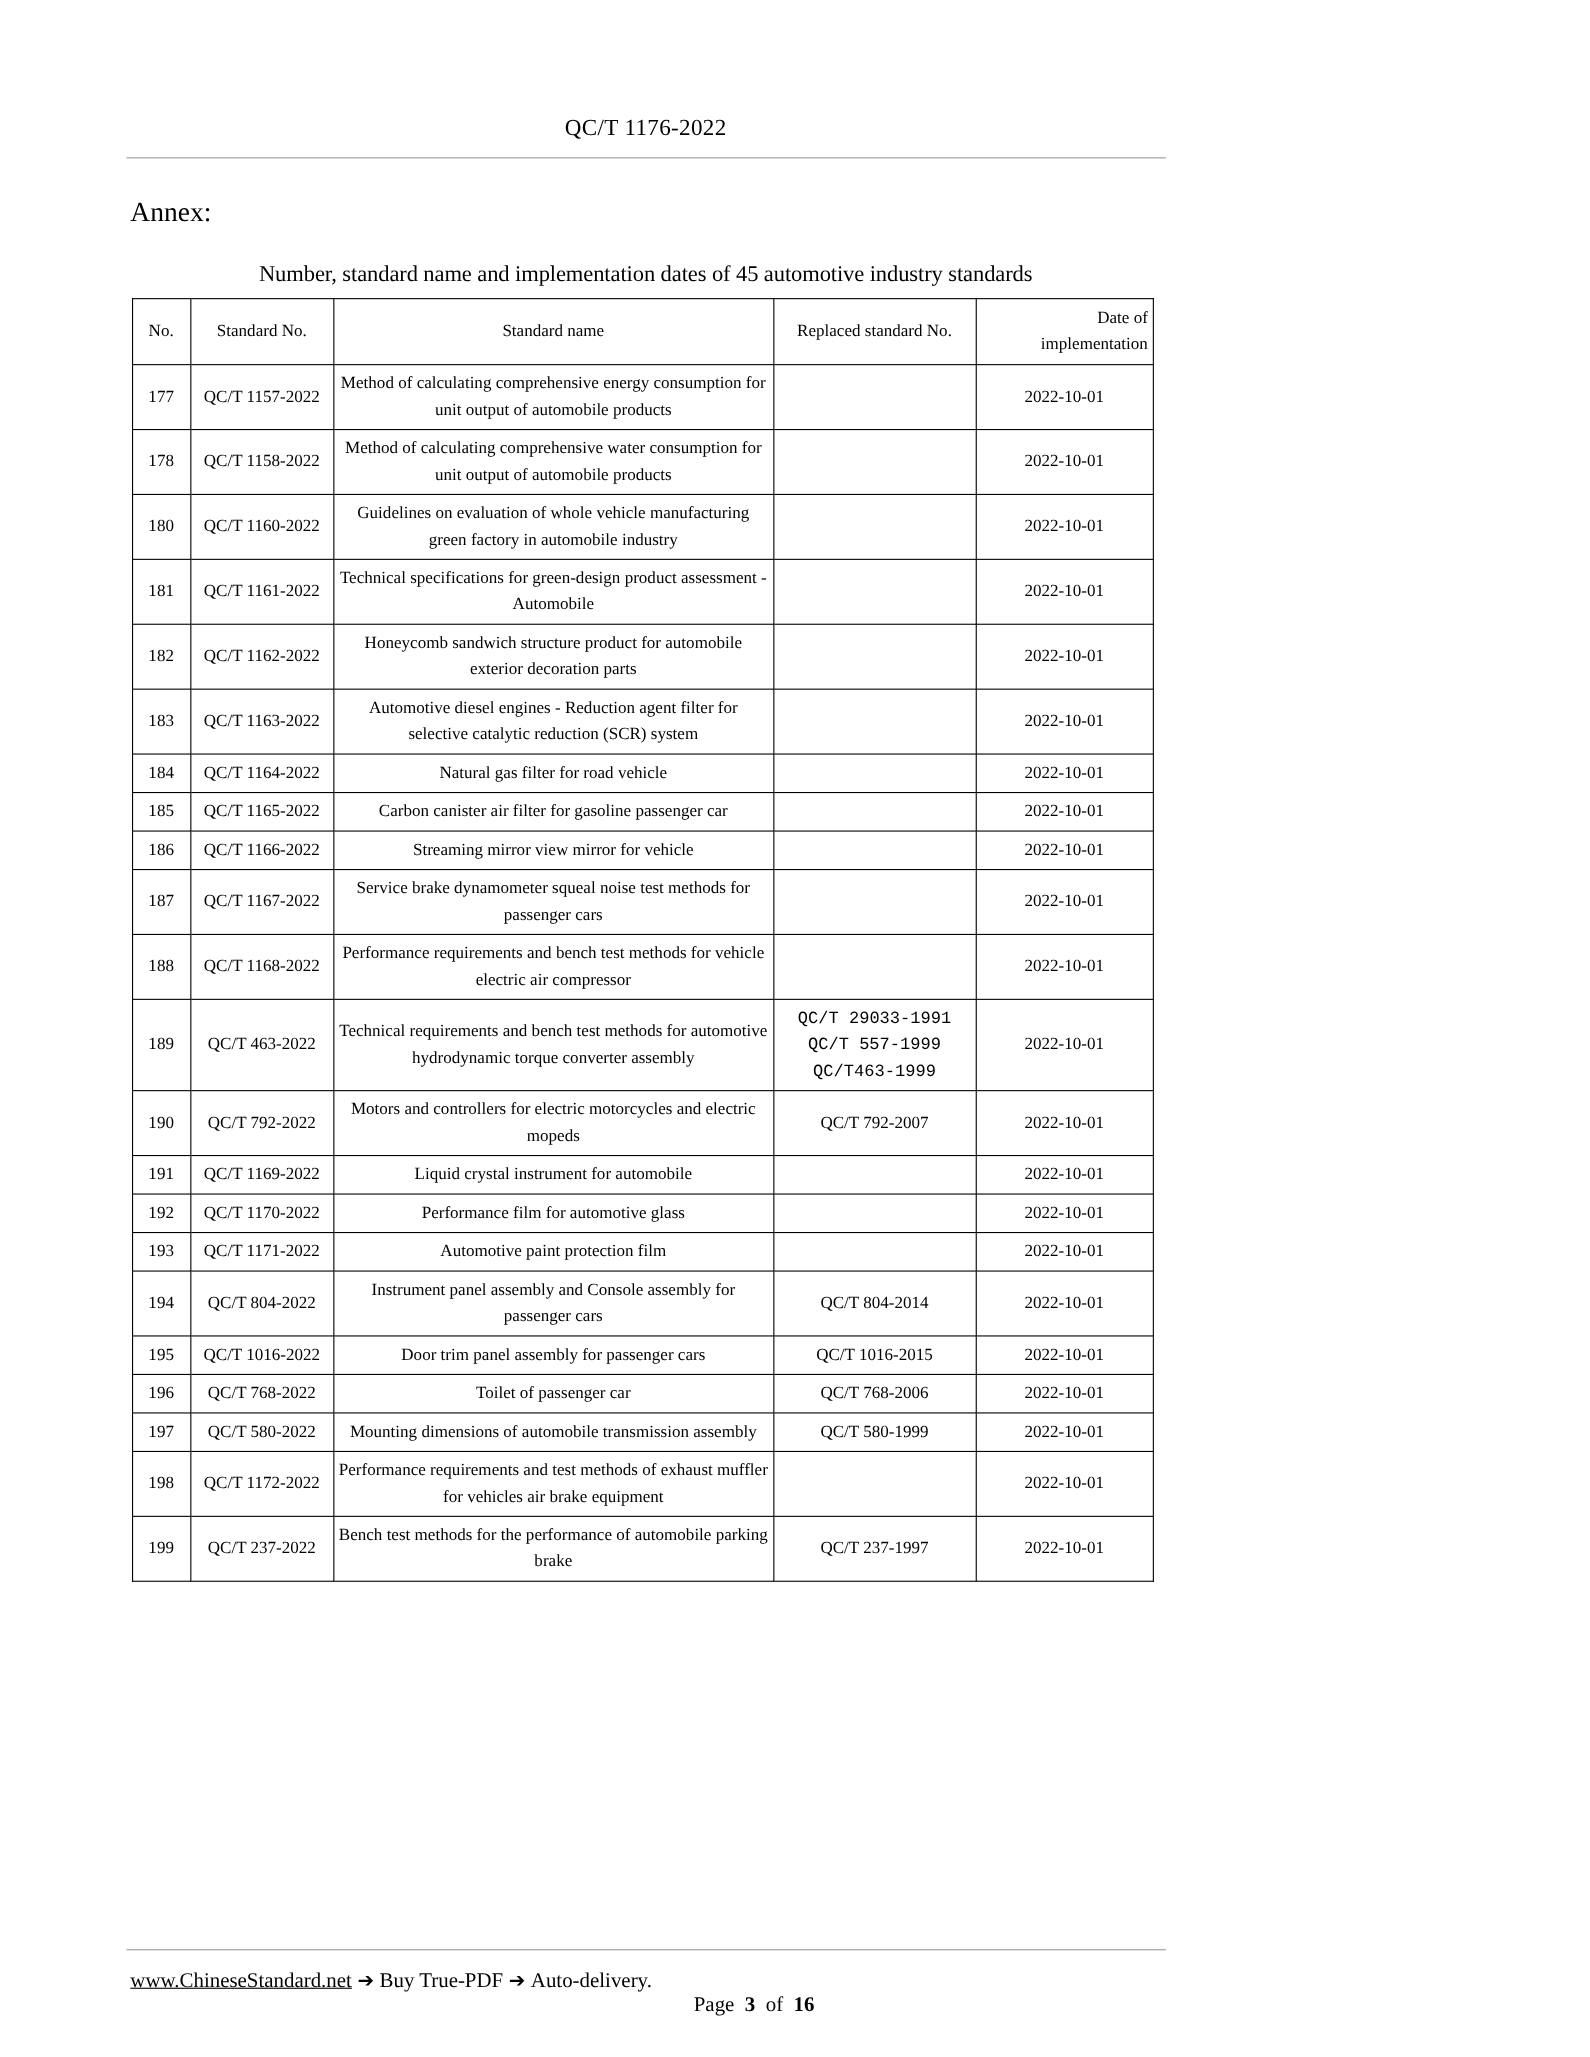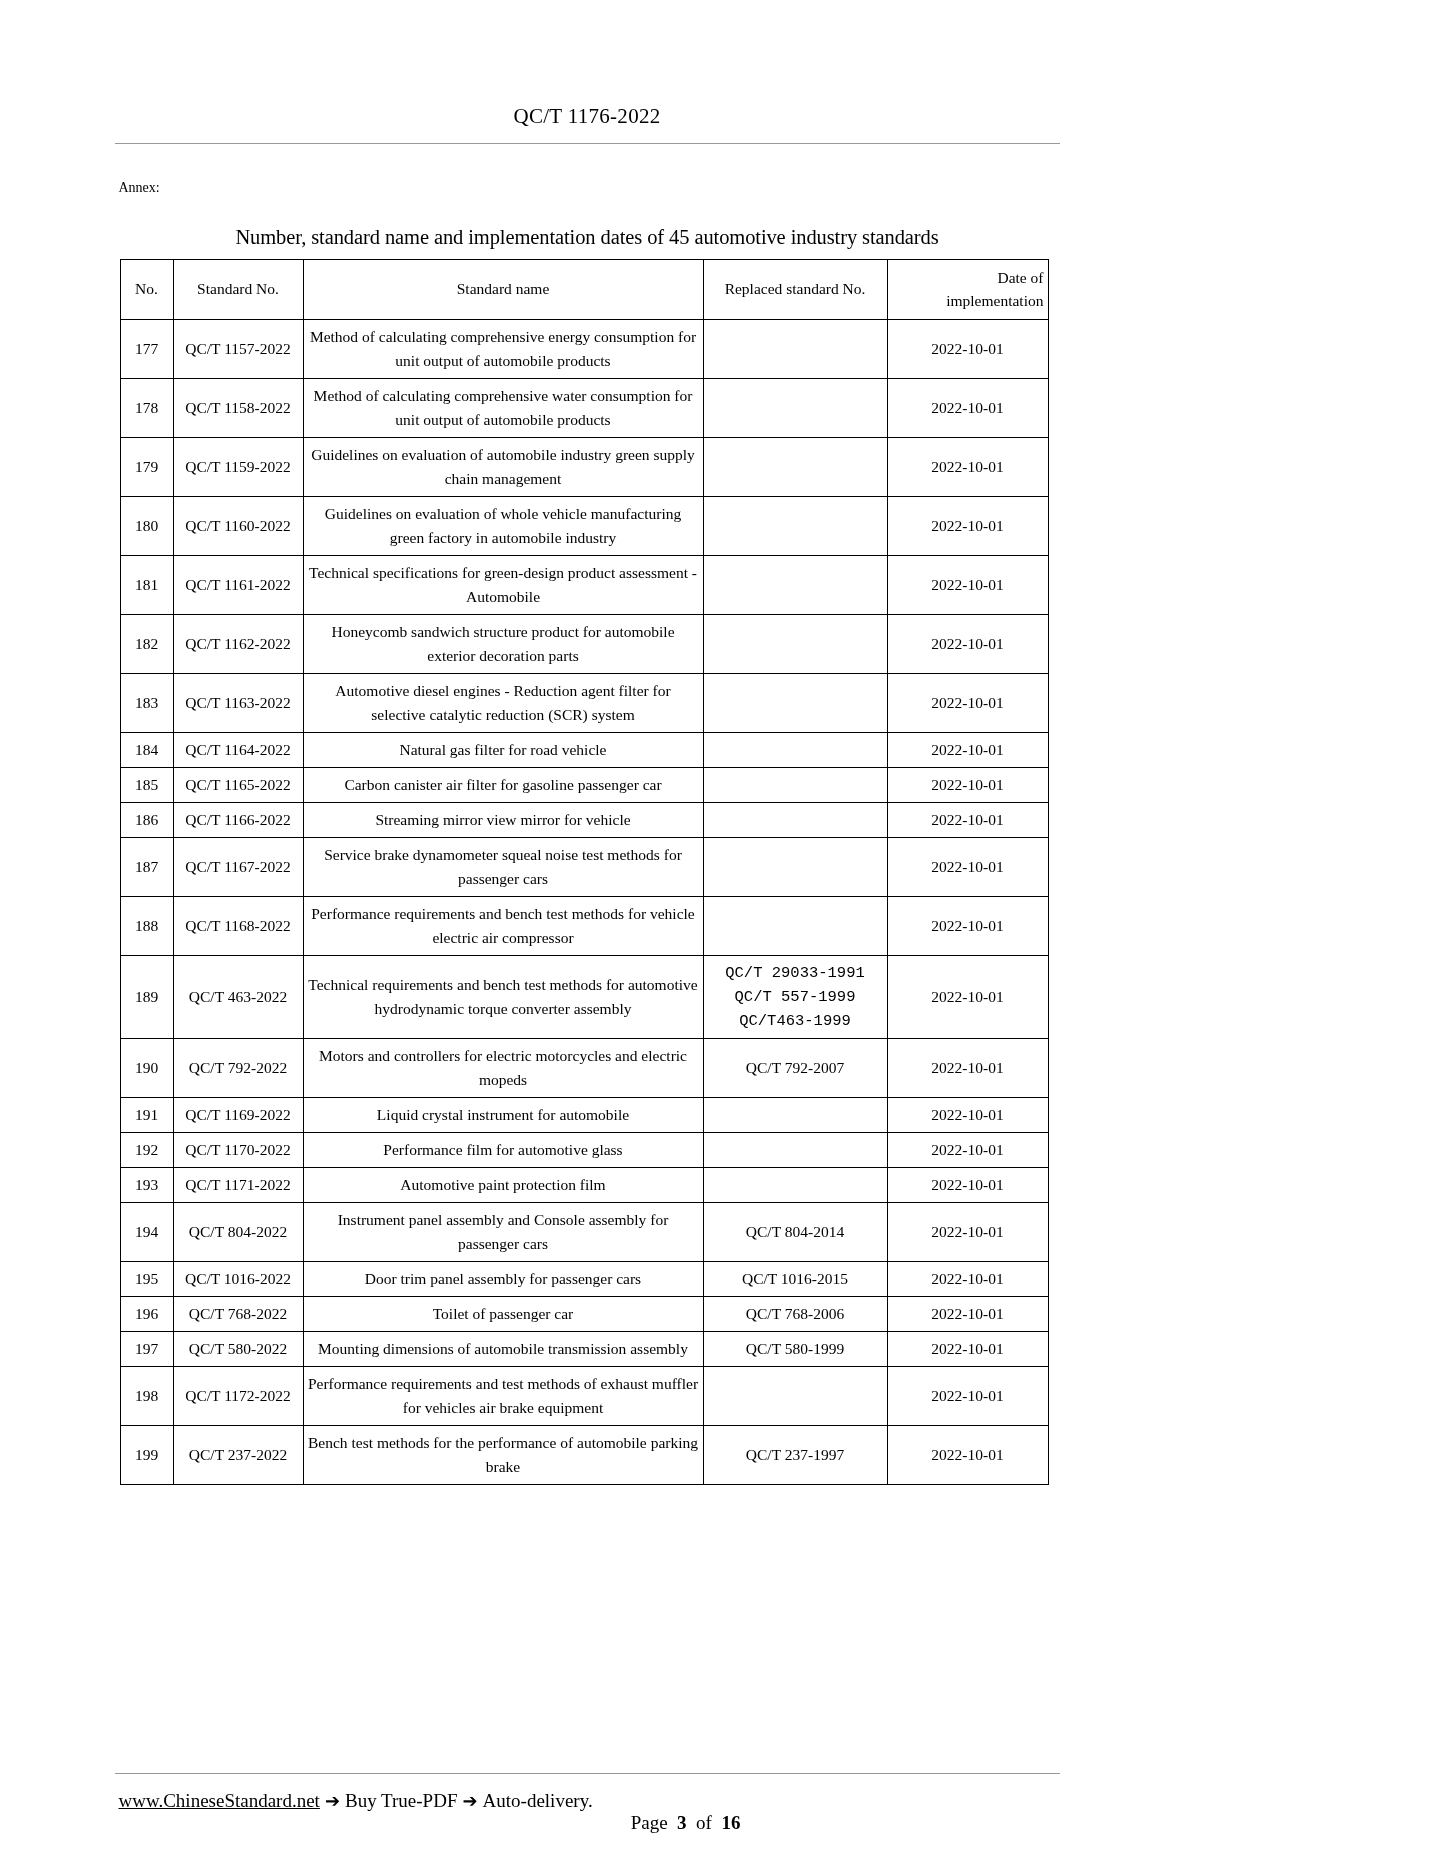--- a/index.html
+++ b/index.html
@@ -35,21 +35,21 @@
     width: 945px;
     height: 1px;
     background: #999999;
   }
   .content {
     width: 945px;
     margin: 0 auto;
     padding-top: 36px;
   }
   .annex-label {
-    font-size: 14px;
+    font-size: 25px;
     margin-left: 4px;
     margin-bottom: 30px;
   }
   .table-title {
     text-align: center;
     font-weight: normal;
     font-size: 20.5px;
     margin-bottom: 10px;
     letter-spacing: -0.1px;
   }
@@ -181,27 +181,20 @@
         </tr>
 
         <tr>
           <td class="cell-no">178</td>
           <td class="cell-stdno v-top">QC/T 1158-2022</td>
           <td class="cell-name">Method of calculating comprehensive water consumption for unit output of automobile products</td>
           <td class="cell-rep"></td>
           <td class="cell-date">2022-10-01</td>
         </tr>
 
-        <tr>
-          <td class="cell-no">179</td>
-          <td class="cell-stdno">QC/T 1159-2022</td>
-          <td class="cell-name">Guidelines on evaluation of automobile industry green supply chain management</td>
-          <td class="cell-rep"></td>
-          <td class="cell-date v-top">2022-10-01</td>
-        </tr>
 
         <tr>
           <td class="cell-no">180</td>
           <td class="cell-stdno">QC/T 1160-2022</td>
           <td class="cell-name">Guidelines on evaluation of whole vehicle manufacturing green factory in automobile industry</td>
           <td class="cell-rep"></td>
           <td class="cell-date v-top">2022-10-01</td>
         </tr>
 
         <tr>

